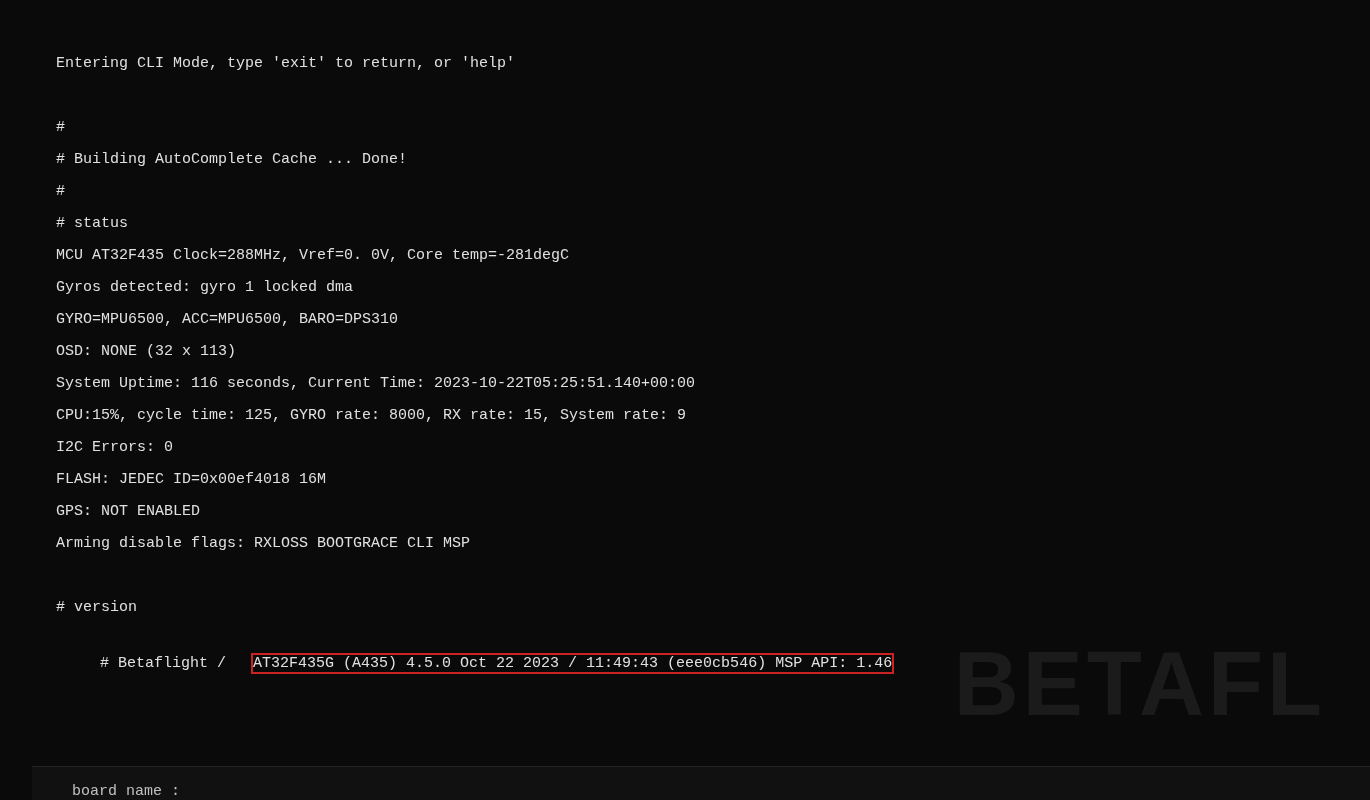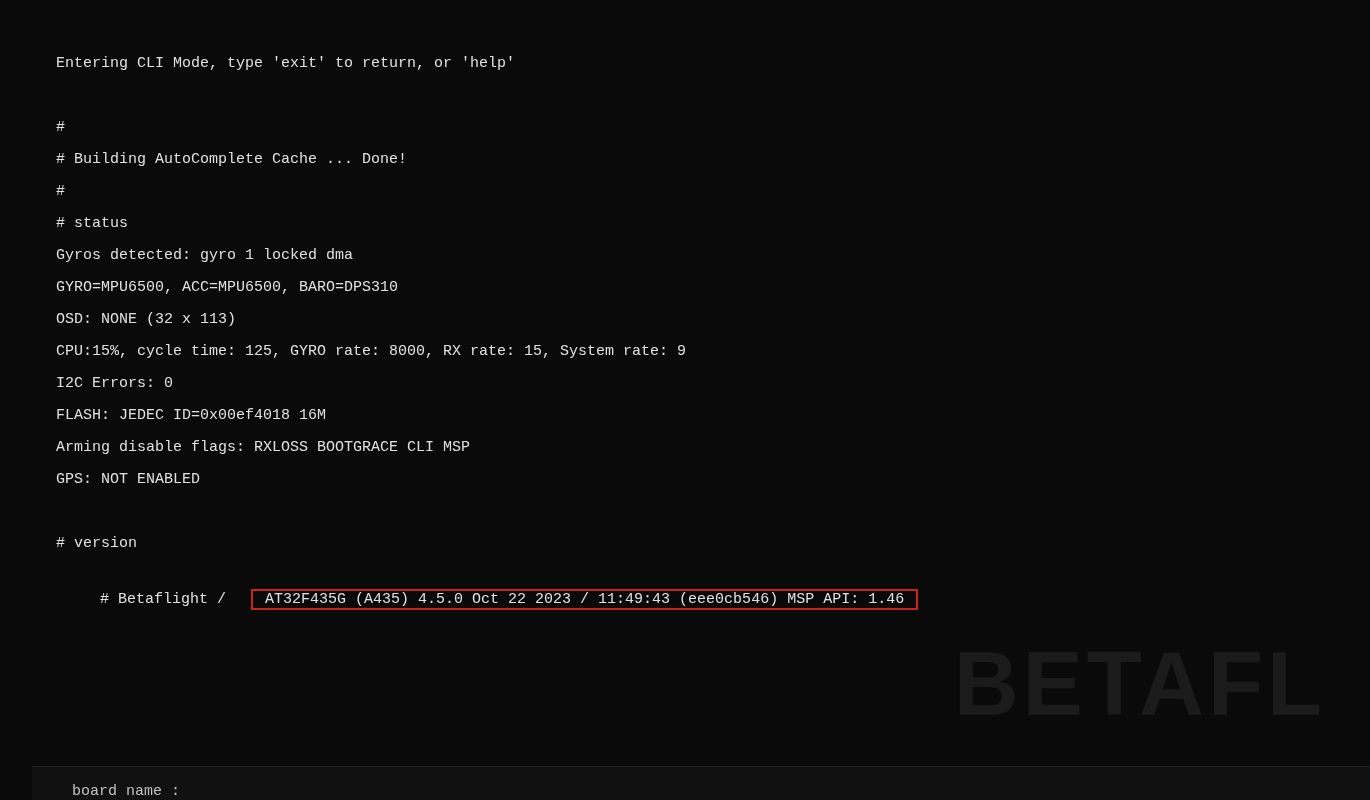--- a/index.html
+++ b/index.html
@@ -81,43 +81,45 @@
 
     .line-with-box {
       font-size: 15px;
       line-height: 1.6;
       white-space: pre;
       color: #e0e0e0;
     }
 
     .inline-box {
       border: 2px solid #cc2222;
-      padding: 0 12px;
+      padding: 0 0;
       text-align: right;
     }
   </style>
 </head>
 <body>
 
 <div class="terminal">
 
   <div class="terminal-line">Entering CLI Mode, type 'exit' to return, or 'help'</div>
   <div class="terminal-line empty"></div>
   <div class="terminal-line">#</div>
   <div class="terminal-line"># Building AutoComplete Cache ... Done!</div>
   <div class="terminal-line">#</div>
   <div class="terminal-line"># status</div>
+  <div class="terminal-line">MCU AT32F435 Clock=288MHz, Vref=0. 0V, Core temp=-281degC</div>
   <div class="terminal-line">Gyros detected: gyro 1 locked dma</div>
   <div class="terminal-line">GYRO=MPU6500, ACC=MPU6500, BARO=DPS310</div>
   <div class="terminal-line">OSD: NONE (32 x 113)</div>
+  <div class="terminal-line">System Uptime: 116 seconds, Current Time: 2023-10-22T05:25:51.140+00:00</div>
   <div class="terminal-line">CPU:15%, cycle time: 125, GYRO rate: 8000, RX rate: 15, System rate: 9</div>
   <div class="terminal-line">I2C Errors: 0</div>
   <div class="terminal-line">FLASH: JEDEC ID=0x00ef4018 16M</div>
+  <div class="terminal-line">GPS: NOT ENABLED</div>
   <div class="terminal-line">Arming disable flags: RXLOSS BOOTGRACE CLI MSP</div>
-  <div class="terminal-line">GPS: NOT ENABLED</div>
   <div class="terminal-line empty"></div>
   <div class="terminal-line"># version</div>
 
   <div class="line-with-box">
     <span># Betaflight / </span><span class="inline-box">AT32F435G (A435) 4.5.0 Oct 22 2023 / 11:49:43 (eee0cb546) MSP API: 1.46</span>
   </div>
 
 
   <div class="watermark">BETAFL</div>
 

